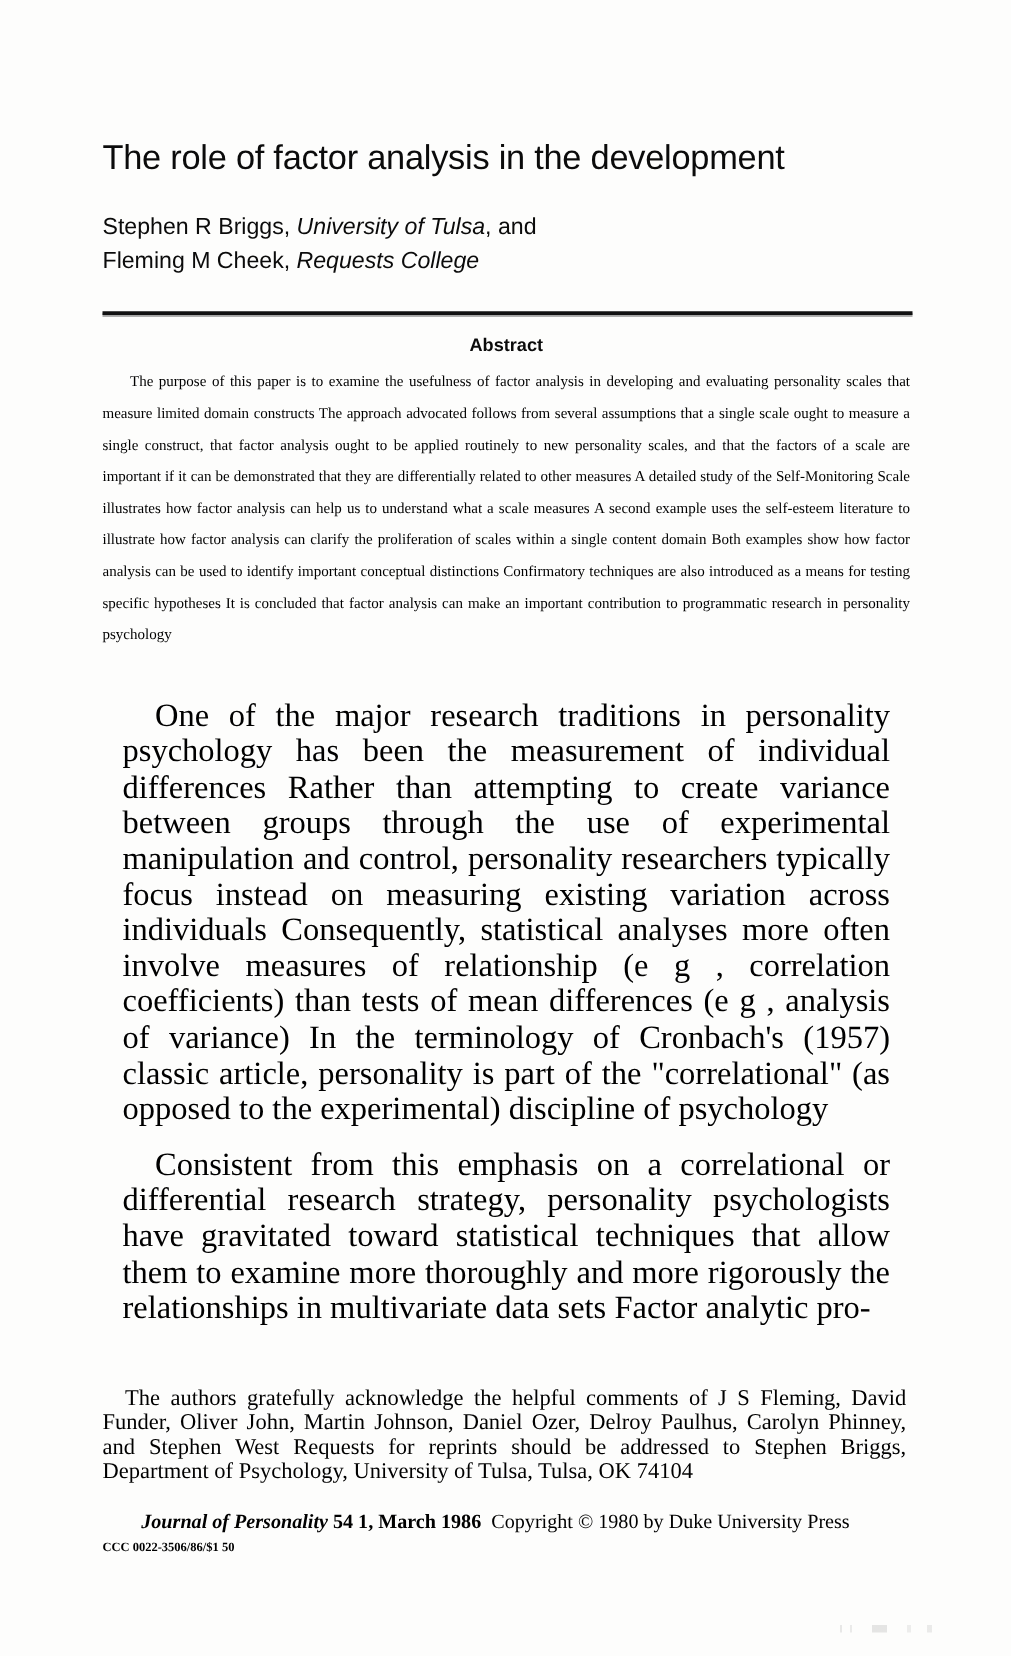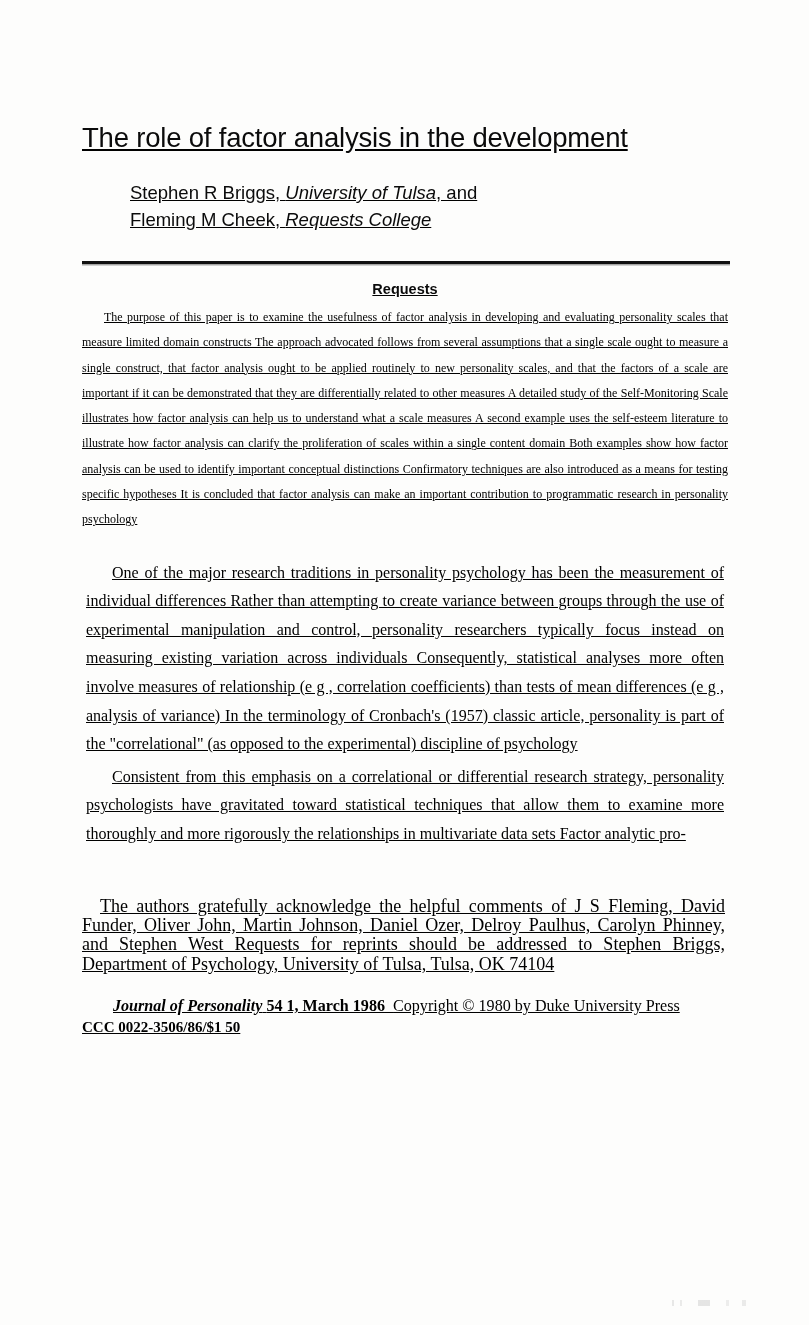--- a/index.html
+++ b/index.html
@@ -16,23 +16,22 @@
     position: relative;
     width: 809px;
     height: 1325px;
     margin: 0 auto;
     background: #fdfdfc;
     overflow: hidden;
   }
   .content {
     position: absolute;
     left: 82px;
-    top: 16px;
+    top: 4px;
     width: 646px;
-    text-decoration: underline;
   }
 
   
   .title {
     font-family: "Liberation Sans", "DejaVu Sans", sans-serif;
     font-size: 27.5px;
     font-weight: 400;
     line-height: 35px;
     letter-spacing: -0.2px;
     margin: 0;
@@ -43,21 +42,21 @@
 
   
   .authors {
     font-family: "Liberation Sans", "DejaVu Sans", sans-serif;
     font-size: 18.5px;
     line-height: 27px;
     margin: 0;
     padding-top: 24px;
     color: #0b0b0b;
   }
-  .authors .line { display: block; margin-left: 48px; }
+  .authors .line { display: block; }
   .authors i { font-style: italic; }
 
   
   .rule {
     margin-top: 28px;
     height: 3px;
     background: #111;
     width: 648px;
     box-shadow: 0 1.5px 0 rgba(0,0,0,0.35);
   }
@@ -79,25 +78,25 @@
     text-align: justify;
     text-indent: 22px;
     margin: 0;
     padding-top: 2px;
     hyphens: none;
     word-spacing: 0.2px;
   }
 
   
   .body-para {
-    font-size: 16px;
+    font-size: 26px;
     line-height: 28.6px;
     text-align: justify;
     text-indent: 26px;
-    margin: 4px;
+    margin: 16px;
     hyphens: none;
   }
   .body-para.first { padding-top: 22px; }
 
   
   .footnote-sep {
     margin-top: 24px;
     height: 0;
   }
   .footnote {
@@ -117,21 +116,21 @@
     padding-top: 22px;
     width: 646px;
   }
   .journal-line .jname {
     font-style: italic;
     font-weight: bold;
     margin-left: 31px;
   }
   .journal-line .jmeta { font-weight: bold; }
   .ccc-line {
-    font-size: 15px;
+    font-size: 10px;
     line-height: 20.6px;
     font-weight: bold;
     margin: 0;
   }
 
   
   .scan-artifact {
     position: absolute;
     left: 668px;
     top: 1300px;
@@ -163,21 +162,21 @@
       <span class="title-line">The role of factor analysis in the development</span>
     </h1>
 
     <div class="authors">
       <span class="line"><span>Stephen R  Briggs, </span><i>University of Tulsa</i><span>, and</span></span>
       <span class="line"><span>Fleming M  Cheek, </span><i>Requests College</i></span>
     </div>
 
     <div class="rule"></div>
 
-    <h2 class="abstract-heading">Requests</h2>
+    <h2 class="abstract-heading">Abstract</h2>
 
     <p class="abstract-body">The purpose of this paper is to examine the usefulness of factor analysis in developing and evaluating personality scales that measure limited domain constructs  The approach advocated follows from several assumptions  that a single scale ought to measure a single construct, that factor analysis ought to be applied routinely to new personality scales, and that the factors of a scale are important if it can be demonstrated that they are differentially related to other measures  A detailed study of the Self-Monitoring Scale illustrates how factor analysis can help us to understand what a scale measures  A second example uses the self-esteem literature to illustrate how factor analysis can clarify the proliferation of scales within a single content domain  Both examples show how factor analysis can be used to identify important conceptual distinctions  Confirmatory techniques are also introduced as a means for testing specific hypotheses  It is concluded that factor analysis can make an important contribution to programmatic research in personality psychology</p>
 
     <p class="body-para first">One of the major research traditions in personality psychology has been the measurement of individual differences  Rather than attempting to create variance between groups through the use of experimental manipulation and control, personality researchers typically focus instead on measuring existing variation across individuals  Consequently, statistical analyses more often involve measures of relationship (e g , correlation coefficients) than tests of mean differences (e g , analysis of variance)  In the terminology of Cronbach's (1957) classic article, personality is part of the "correlational" (as opposed to the experimental) discipline of psychology</p>
 
     <p class="body-para">Consistent from this emphasis on a correlational or differential research strategy, personality psychologists have gravitated toward statistical techniques that allow them to examine more thoroughly and more rigorously the relationships in multivariate data sets  Factor analytic pro-</p>
 
     <div class="footnote-sep"></div>
 
     <p class="footnote">The authors gratefully acknowledge the helpful comments of J  S  Fleming, David Funder, Oliver John, Martin Johnson, Daniel Ozer, Delroy Paulhus, Carolyn Phinney, and Stephen West  Requests for reprints should be addressed to Stephen Briggs, Department of Psychology, University of Tulsa, Tulsa, OK 74104</p>

